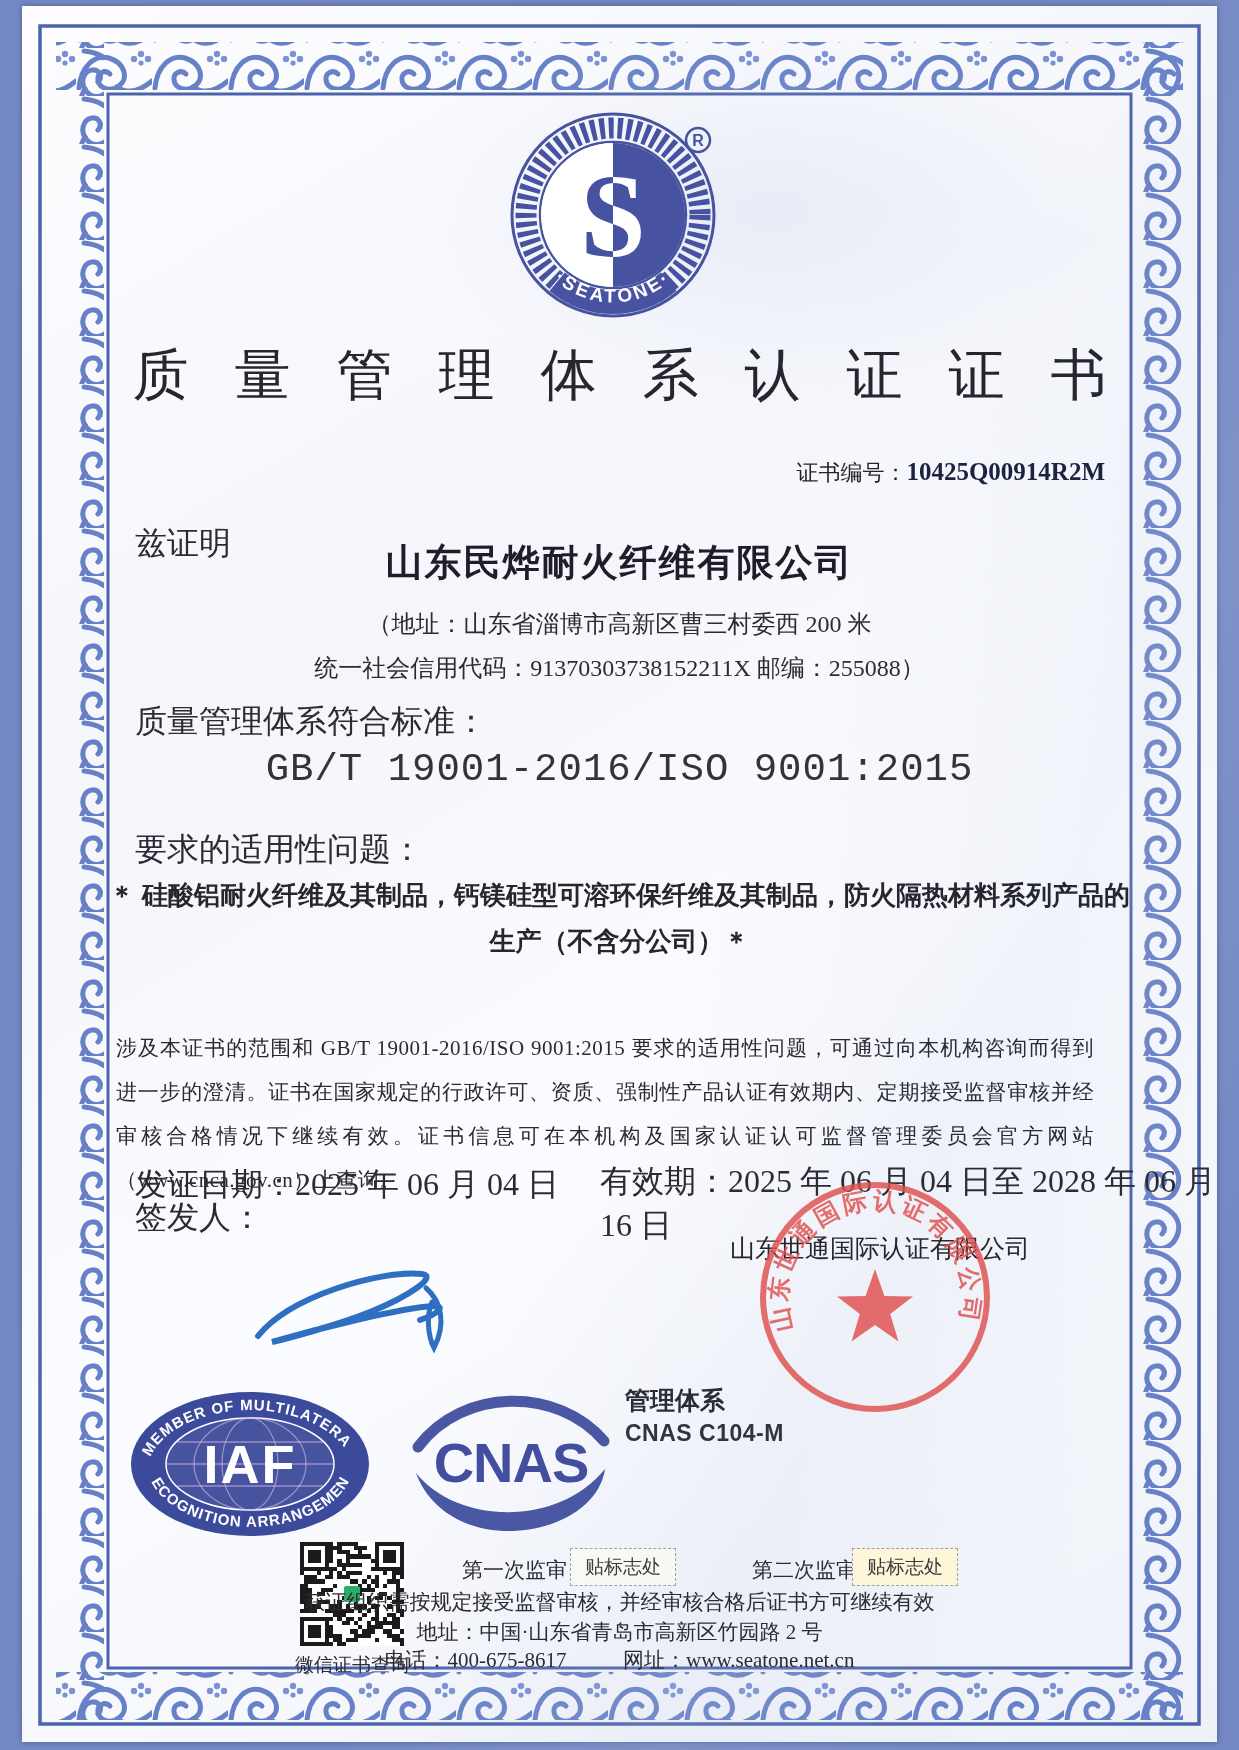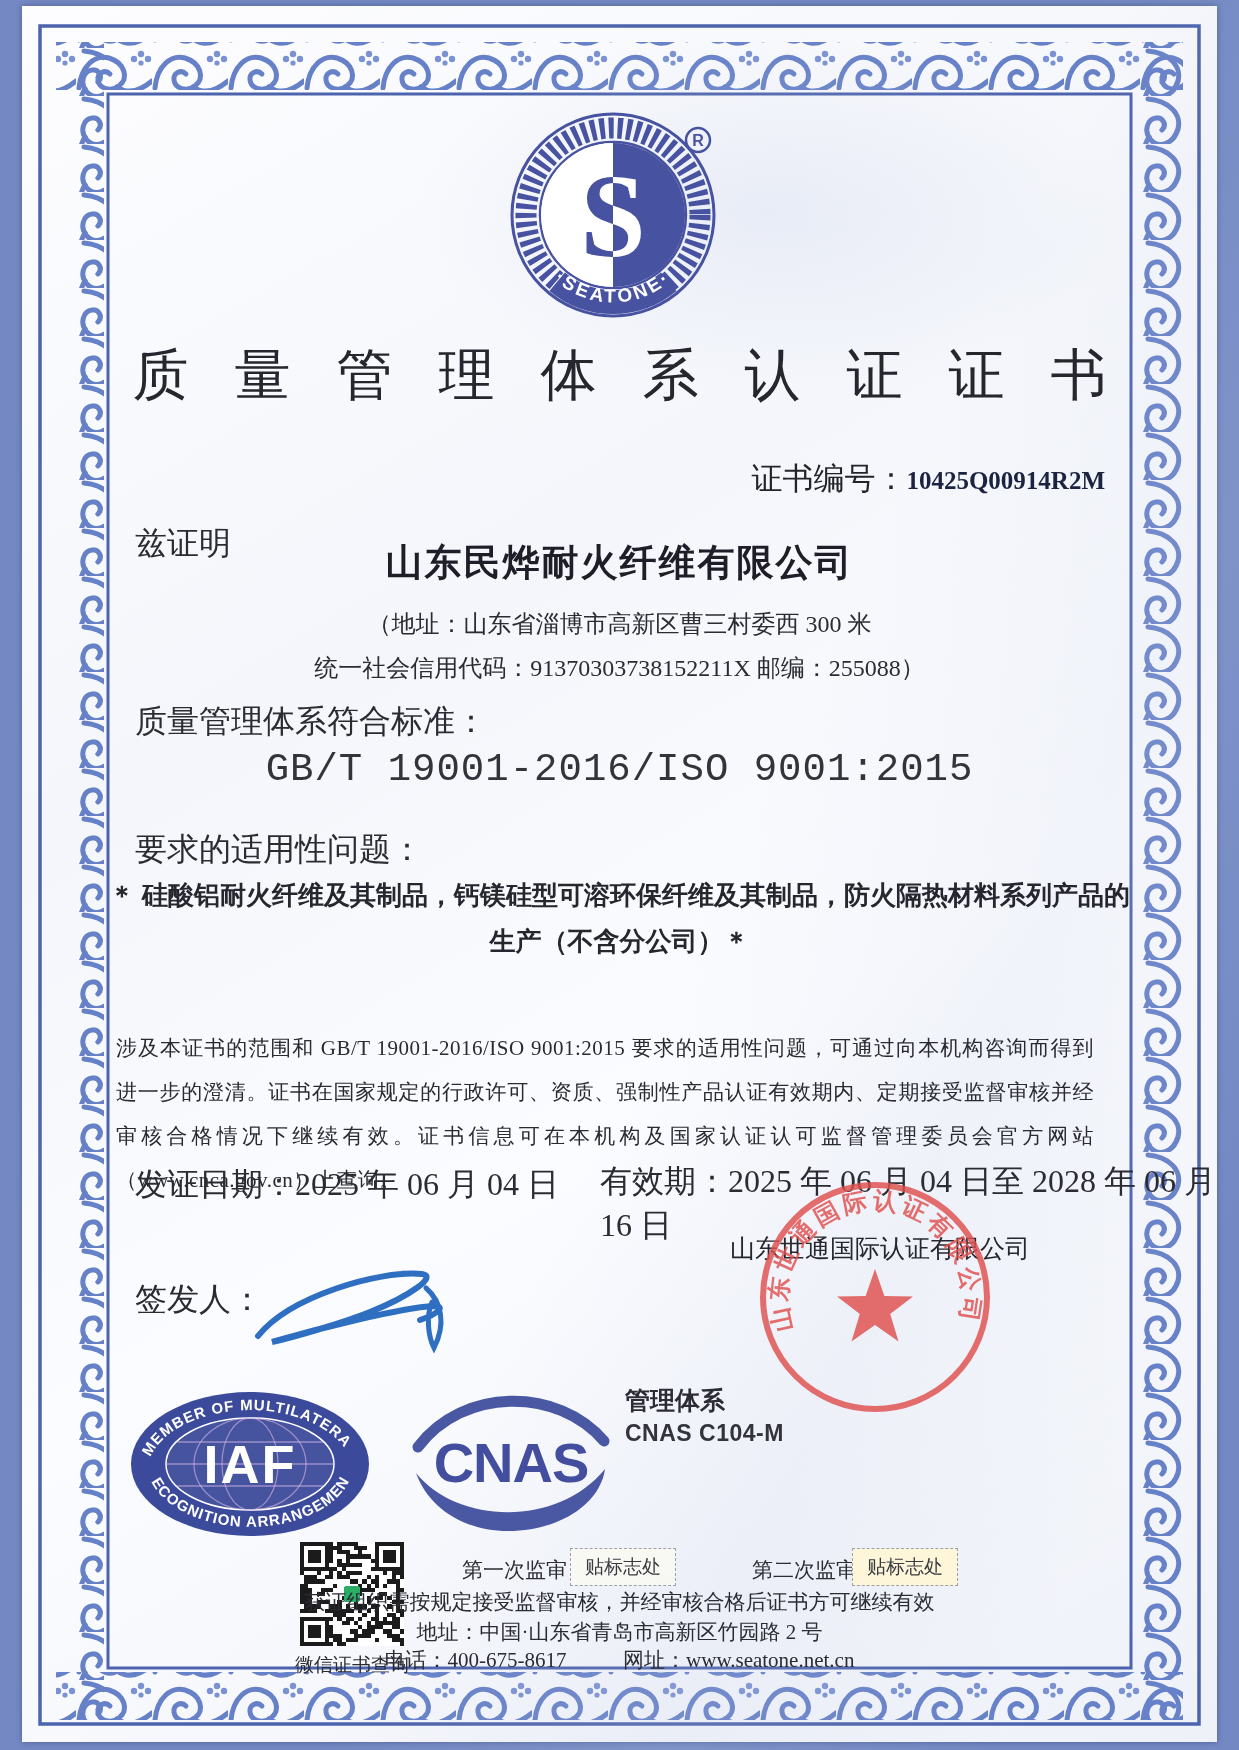--- a/index.html
+++ b/index.html
@@ -8,21 +8,21 @@
          background:linear-gradient(150deg,#fdfdff 0%,#f4f6fb 35%,#fbfcff 60%,#eef1f8 100%);
          box-shadow:0 0 6px rgba(30,40,80,.45);}
   .shade{position:absolute;inset:0;pointer-events:none;
          background:radial-gradient(ellipse 500px 260px at 62% 12%,rgba(196,206,232,.28),rgba(196,206,232,0) 70%),
                     linear-gradient(115deg,rgba(190,200,225,0) 55%,rgba(190,200,225,.16) 72%,rgba(190,200,225,0) 88%);}
   .frame-svg{position:absolute;left:0;top:0;}
   .abs{position:absolute;}
   .ctext{text-align:center;left:104px;width:1031px;}
   .label{font-size:32px;color:#2b2b33;}
   .title{font-size:56px;color:#26262e;letter-spacing:46px;white-space:nowrap;padding-left:23px;}
-  .certno-label{font-size:31px;color:#23232b;}
+  .certno-label{font-size:22px;color:#23232b;}
   .certno-value{font-size:25px;font-weight:700;color:#1c2340;font-family:"Liberation Serif",serif;}
   .company{font-size:37px;font-weight:600;color:#1e1e28;letter-spacing:2px;}
   .addr{font-size:24px;color:#2b2b33;}
   .std{font-size:39px;color:#33333b;font-family:Liberation Mono, monospace;letter-spacing:1px;}
   .scope{font-size:26px;font-weight:700;color:#26262e;line-height:46px;
          font-family:"Liberation Sans","DejaVu Sans",sans-serif;}
   .terms{font-size:21px;color:#2a2a33;line-height:44px;text-align:justify;letter-spacing:.5px;}
   .cnas-cn{font-size:25px;font-weight:600;color:#2c2c34;font-family:"Liberation Sans","DejaVu Sans",sans-serif;line-height:34px;}
   .cnas-en{font-size:23px;font-weight:700;color:#33333b;font-family:"Liberation Sans","DejaVu Sans",sans-serif;line-height:33px;letter-spacing:.5px;}
   .small{font-size:21px;color:#2b2b33;}
@@ -98,35 +98,35 @@
 </svg>
 
 <div class="abs ctext title" style="top:338px">质量管理体系认证证书</div>
 
 <div class="abs" style="top:458px;left:104px;width:1001px;text-align:right">
   <span class="certno-label">证书编号：</span><span class="certno-value">10425Q00914R2M</span>
 </div>
 
 <div class="abs label" style="left:135px;top:522px">兹证明</div>
 <div class="abs ctext company" style="top:538px">山东民烨耐火纤维有限公司</div>
-<div class="abs ctext addr" style="top:608px">（地址：山东省淄博市高新区曹三村委西 300 米</div>
+<div class="abs ctext addr" style="top:608px">（地址：山东省淄博市高新区曹三村委西 200 米</div>
 <div class="abs ctext addr" style="top:652px">统一社会信用代码：91370303738152211X 邮编：255088）</div>
 
 <div class="abs label" style="left:135px;top:700px">质量管理体系符合标准：</div>
 <div class="abs ctext std" style="top:748px">GB/T 19001-2016/ISO 9001:2015</div>
 
 <div class="abs label" style="left:135px;top:828px">要求的适用性问题：</div>
 <div class="abs scope" style="left:102px;top:872px;width:1035px;text-align:center">＊ 硅酸铝耐火纤维及其制品，钙镁硅型可溶环保纤维及其制品，防火隔热材料系列产品的生产（不含分公司）＊</div>
 
 <div class="abs terms" style="left:116px;top:1026px;width:978px">涉及本证书的范围和 GB/T 19001-2016/ISO 9001:2015 要求的适用性问题，可通过向本机构咨询而得到进一步的澄清。证书在国家规定的行政许可、资质、强制性产品认证有效期内、定期接受监督审核并经审核合格情况下继续有效。证书信息可在本机构及国家认证认可监督管理委员会官方网站（www.cnca.gov.cn）上查询。</div>
 
 <div class="abs label" style="left:135px;top:1163px">发证日期：2025 年 06 月 04 日</div>
 <div class="abs label" style="left:600px;top:1160px">有效期：2025 年 06 月 04 日至 2028 年 06 月 16 日</div>
 
-<div class="abs label" style="left:135px;top:1278px">签发人：</div>
+<div class="abs label" style="left:135px;top:1196px">签发人：</div>
 <svg class="abs" style="left:250px;top:1258px" width="230" height="110" viewBox="0 0 230 110">
   <path d="M8 78 C40 38 130 12 172 16 C188 18 160 38 120 54 C90 66 40 80 22 84 C70 70 150 50 184 48 C196 48 188 56 170 62" fill="none" stroke="#2e6fc2" stroke-width="6" stroke-linecap="round"></path>
   <path d="M176 30 C192 44 196 66 184 90 C178 78 176 58 182 44" fill="none" stroke="#2e6fc2" stroke-width="5" stroke-linecap="round"></path>
 </svg>
 
 <div class="abs issuer" style="left:730px;top:1232px">山东世通国际认证有限公司</div>
 
 <svg class="abs" style="left:755px;top:1177px;opacity:.82" width="240" height="240" viewBox="0 0 240 240">
   <circle cx="120" cy="120" r="112" fill="none" stroke="#e04f4e" stroke-width="6"></circle>
   <path id="stampArc" d="M 38 152 A 88 88 0 1 1 202 152" fill="none"></path>

